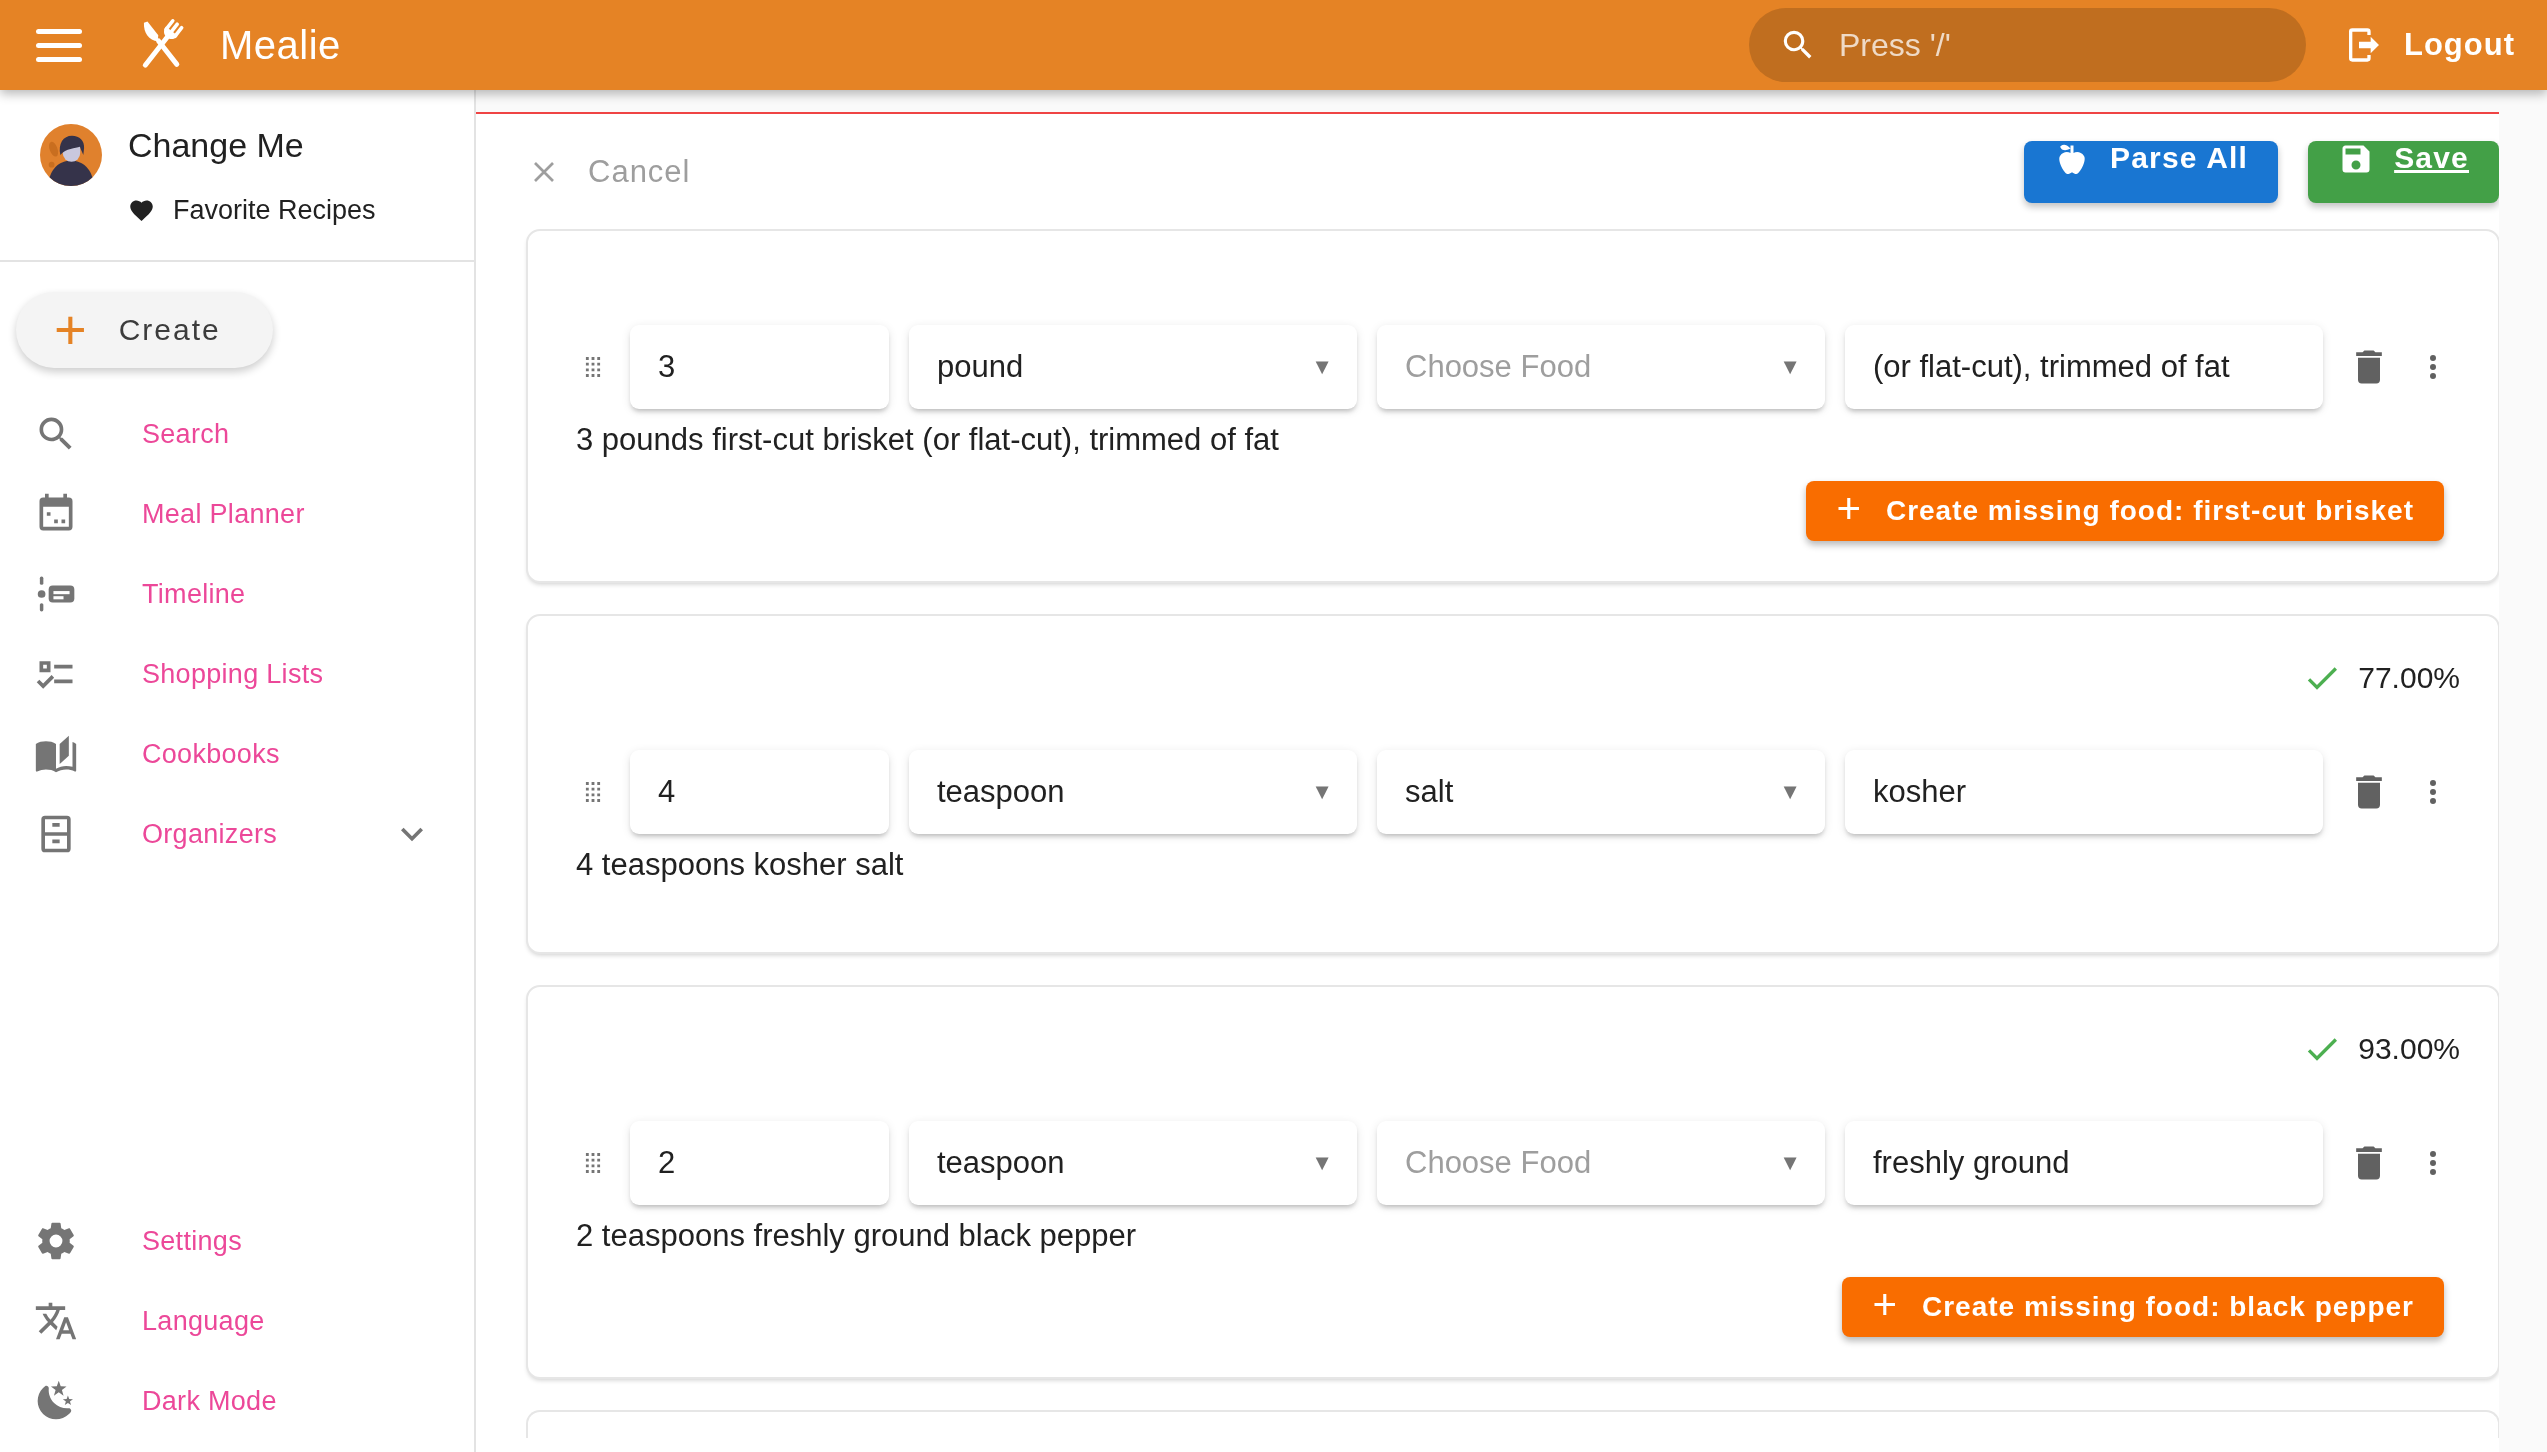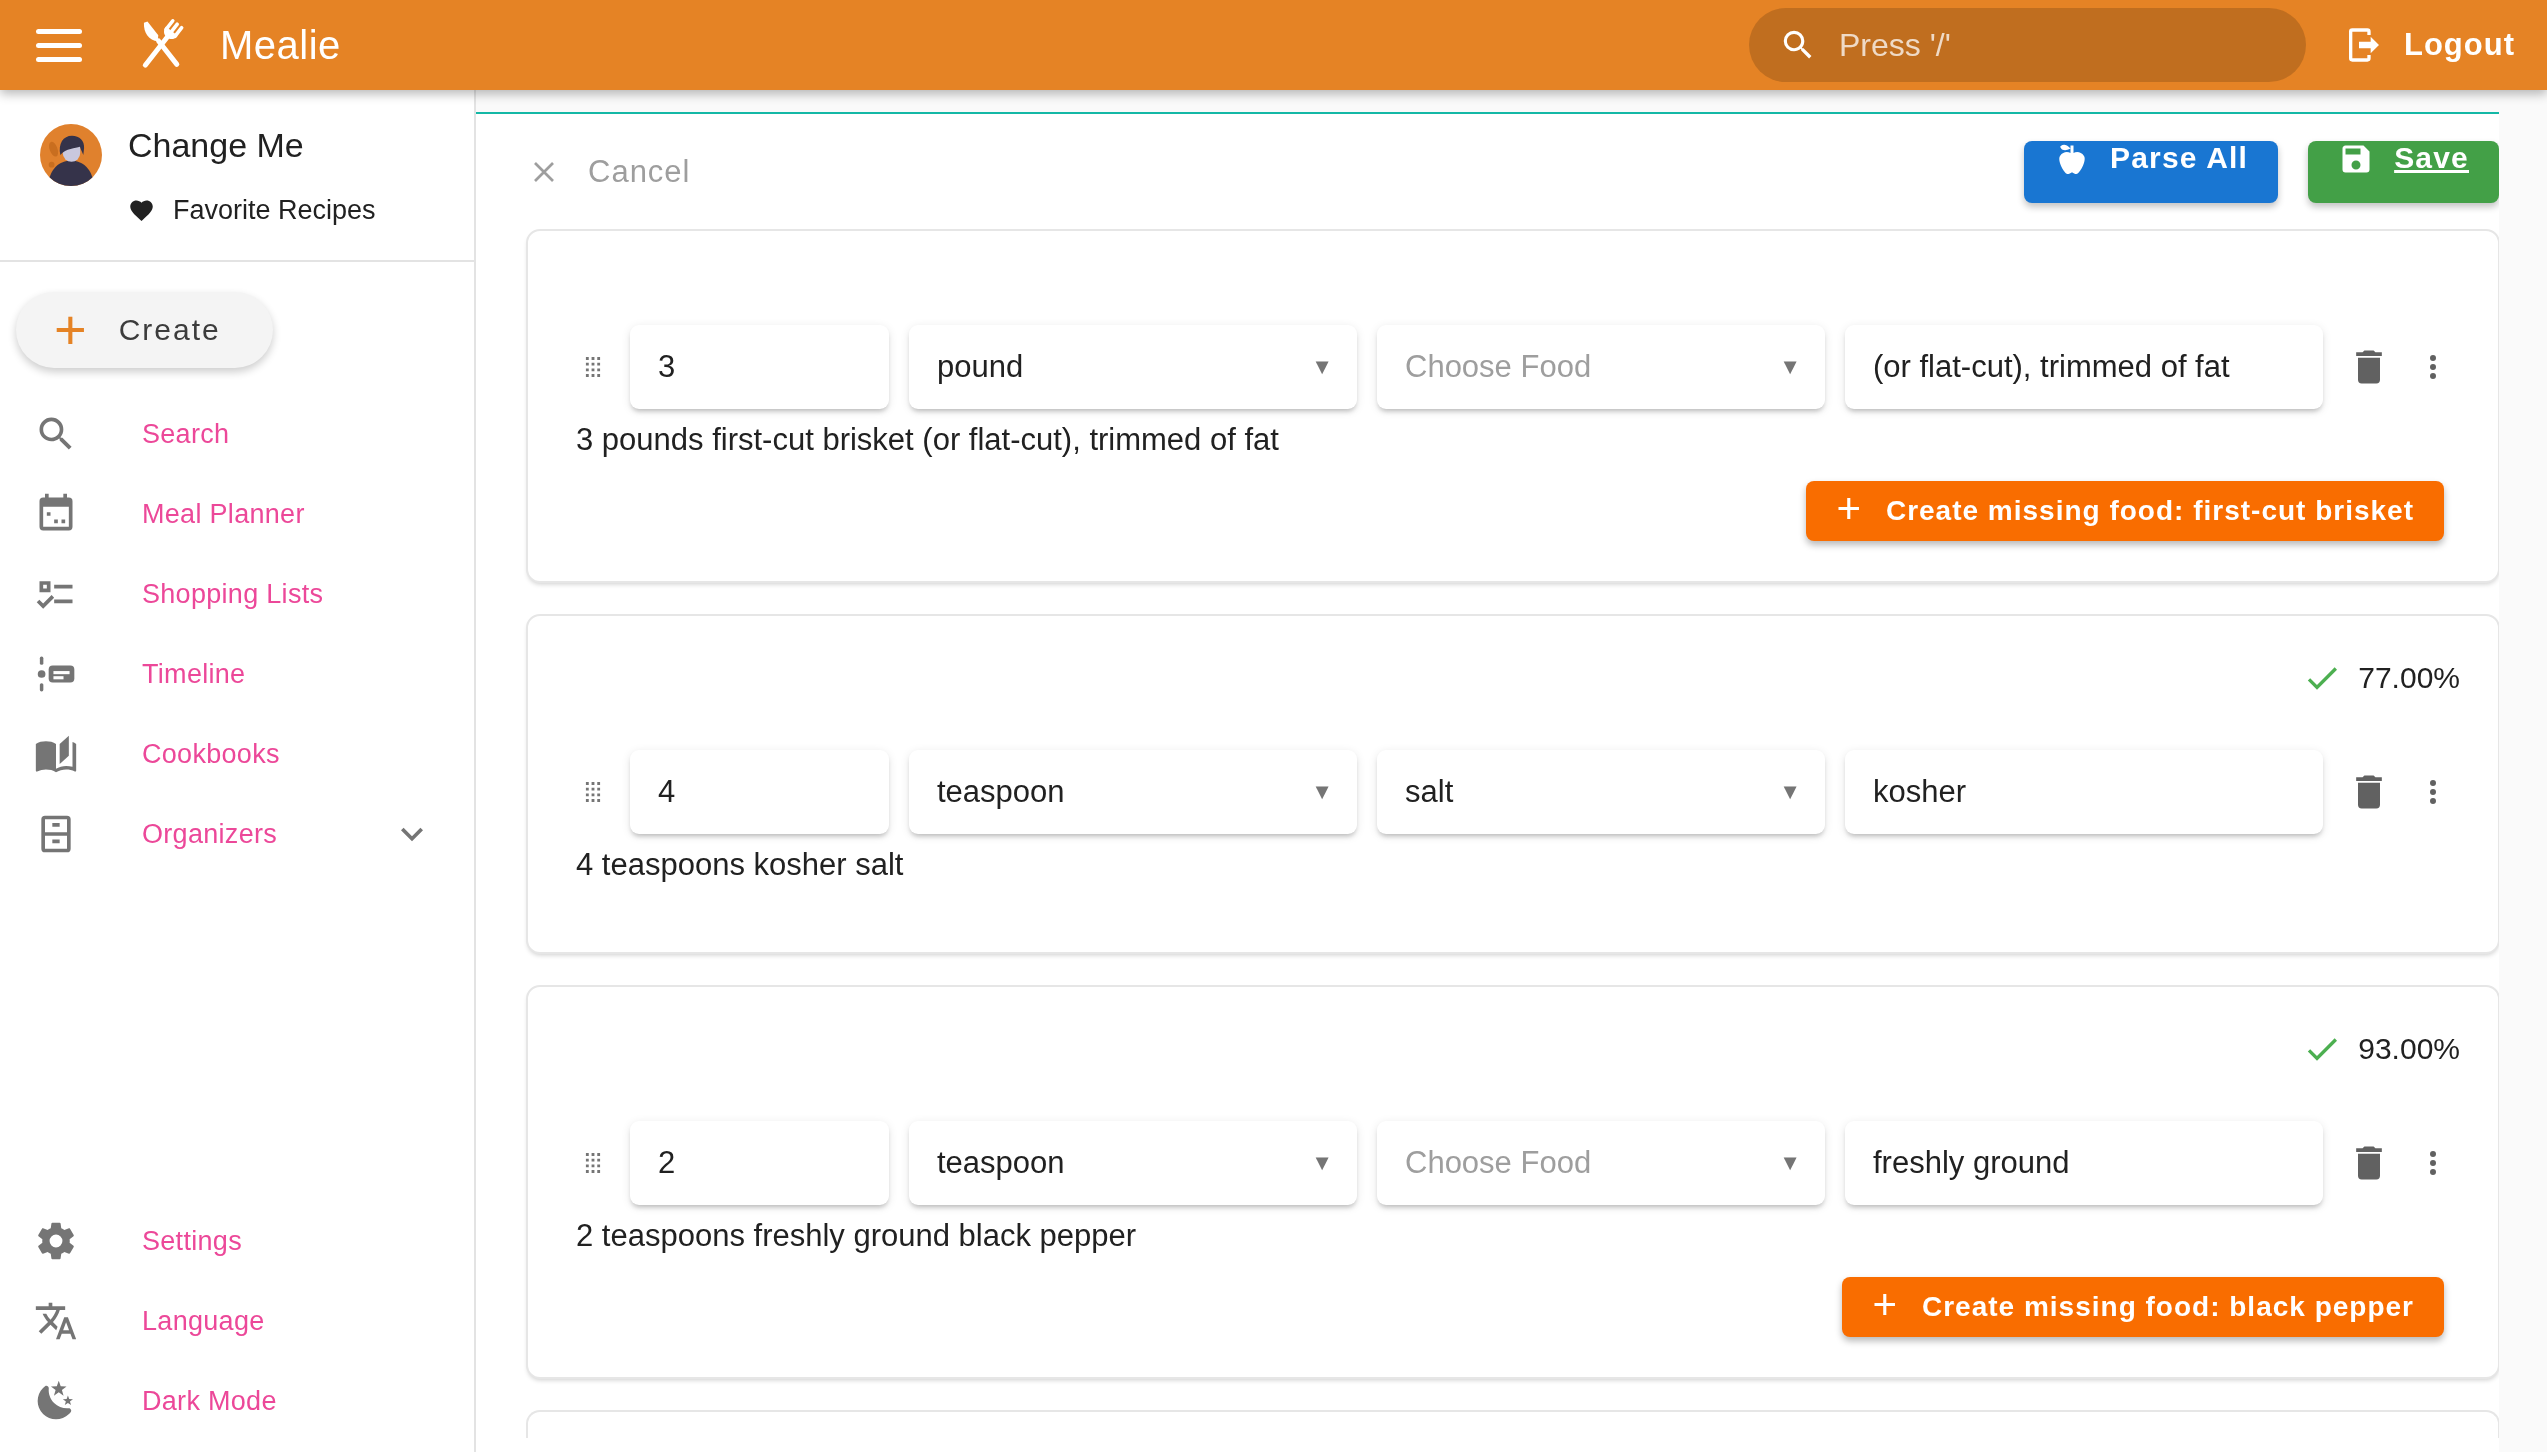--- a/index.html
+++ b/index.html
@@ -53,21 +53,21 @@
   .nav-item{height:80px;display:flex;align-items:center;padding:0 40px 0 34px;gap:64px;cursor:pointer;}
   .nav-item svg{width:44px;height:44px;flex:0 0 auto;}
   .nav-label{font-size:27px;color:#ec4899;letter-spacing:0.3px;}
   .chevron{margin-left:auto;width:40px;height:40px;}
   .side-spacer{flex:1;}
   nav.bottomnav{margin-bottom:12px;}
 
   
   .main{flex:1;background:#FAFAFA;padding-top:22px;min-width:0;display:flex;box-sizing:border-box;}
   .sheet{
-    flex:1;margin-right:48px;background:#fff;border-top:2px solid #14b8a6;
+    flex:1;margin-right:48px;background:#fff;border-top:2px solid #ef4444;
     padding:0 0 0 50px;box-sizing:border-box;overflow:hidden;
   }
   .toolbar{height:115px;display:flex;align-items:center;}
   .cancel{
     display:flex;align-items:center;gap:26px;color:#9E9E9E;font-size:31px;font-weight:500;
     letter-spacing:1px;background:none;border:none;font-family:inherit;cursor:pointer;padding:0;
   }
   .cancel svg{width:36px;height:36px;}
   .actions{margin-left:auto;display:flex;gap:30px;}
   .btn{
@@ -204,34 +204,34 @@
           <span class="nav-label">Search</span>
         </div>
         <div class="nav-item">
           <svg viewBox="0 0 24 24" fill="#757575">
               <path d="M19,3H18V1H16V3H8V1H6V3H5A2,2 0 0,0 3,5V19A2,2 0 0,0 5,21H19A2,2 0 0,0 21,19V5A2,2 0 0,0 19,3M19,19H5V8H19V19M7,11H9V13H7V11M11,15H13V17H11V15M15,15H17V17H15V15Z"></path>
             </svg>
           <span class="nav-label">Meal Planner</span>
         </div>
         <div class="nav-item">
           <svg viewBox="0 0 24 24" fill="#757575">
-              <path d="M3,5H9V11H3V5M5,7V9H7V7H5M11,7H21V9H11V7M11,15H21V17H11V15M5,20L1.5,16.5L2.91,15.09L5,17.17L9.59,12.59L11,14L5,20Z"></path>
-            </svg>
-          <span class="nav-label">Shopping Lists</span>
-        </div>
-        <div class="nav-item">
-          <svg viewBox="0 0 24 24" fill="#757575">
             <rect x="3.2" y="2.5" width="1.9" height="4.5" rx="0.9"></rect>
             <rect x="3.2" y="17" width="1.9" height="4.5" rx="0.9"></rect>
             <circle cx="4.15" cy="12" r="2.1"></circle>
             <rect x="8" y="7.4" width="14" height="9.2" rx="2.2"></rect>
             <rect x="10.6" y="10.4" width="8.8" height="1.7" fill="#fff"></rect>
             <rect x="10.6" y="13.2" width="5.5" height="1.7" fill="#fff"></rect>
           </svg>
           <span class="nav-label">Timeline</span>
+        </div>
+        <div class="nav-item">
+          <svg viewBox="0 0 24 24" fill="#757575">
+              <path d="M3,5H9V11H3V5M5,7V9H7V7H5M11,7H21V9H11V7M11,15H21V17H11V15M5,20L1.5,16.5L2.91,15.09L5,17.17L9.59,12.59L11,14L5,20Z"></path>
+            </svg>
+          <span class="nav-label">Shopping Lists</span>
         </div>
         <div class="nav-item">
           <svg viewBox="0 0 24 24" fill="#757575">
               <path d="M19,2L14,6.5V17.5L19,13V2M6.5,5C4.55,5 2.45,5.4 1,6.5V21.16C1,21.41 1.25,21.66 1.5,21.66C1.6,21.66 1.65,21.59 1.75,21.59C3.1,20.94 5.05,20.5 6.5,20.5C8.45,20.5 10.55,20.9 12,22C13.35,21.15 15.8,20.5 17.5,20.5C19.15,20.5 20.85,20.81 22.25,21.56C22.35,21.61 22.4,21.59 22.5,21.59C22.75,21.59 23,21.34 23,21.09V6.5C22.4,6.05 21.75,5.75 21,5.5V19C19.9,18.65 18.7,18.5 17.5,18.5C15.8,18.5 13.35,19.15 12,20V6.5C10.55,5.4 8.45,5 6.5,5Z"></path>
             </svg>
           <span class="nav-label">Cookbooks</span>
         </div>
         <div class="nav-item">
           <svg viewBox="0 0 24 24" fill="#757575">
               <path d="M6,2H18A2,2 0 0,1 20,4V20A2,2 0 0,1 18,22H6A2,2 0 0,1 4,20V4A2,2 0 0,1 6,2M6,4V11H18V4H6M6,13V20H18V13H6M10,6H14V8H10V6M10,15H14V17H10V15Z"></path>

